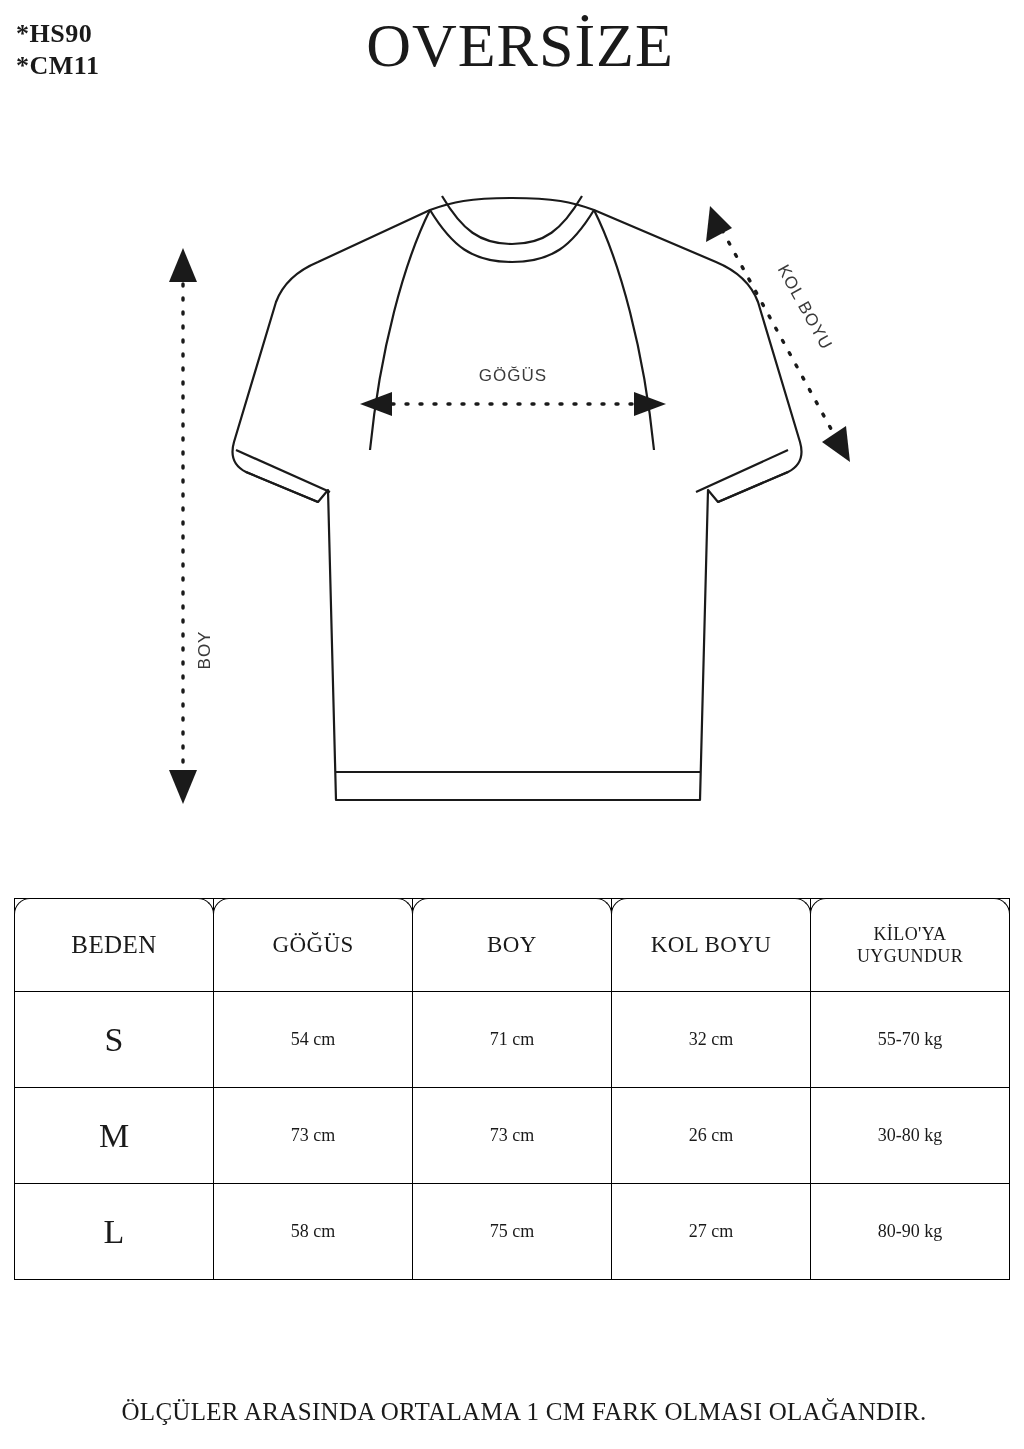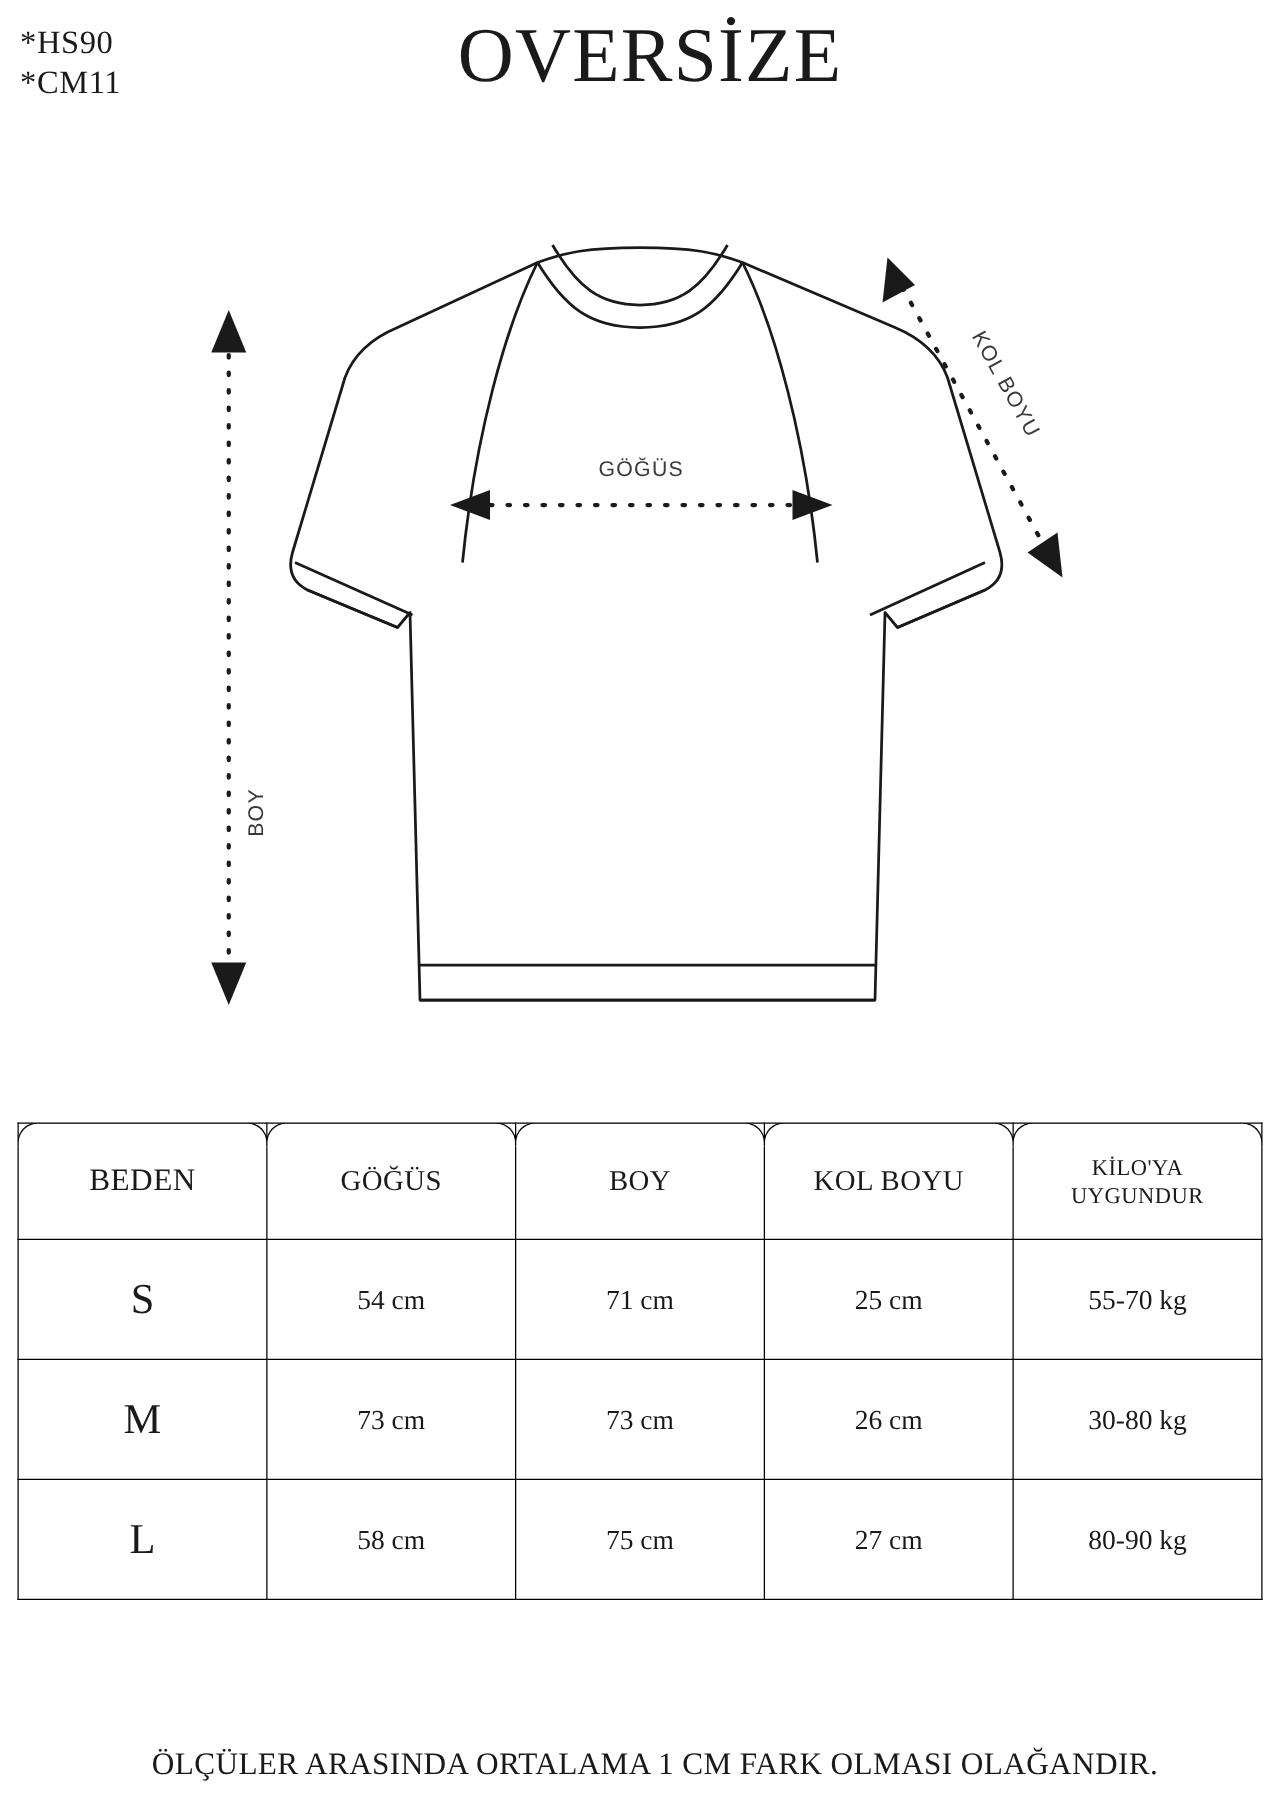--- a/index.html
+++ b/index.html
@@ -18,20 +18,21 @@
 
   
   .codes {
     position: absolute;
     left: 16px;
     top: 18px;
     font-family: "Liberation Serif", serif;
     font-size: 26px;
     line-height: 1.22;
     letter-spacing: .5px;
+    font-weight: bold;
   }
   .title {
     position: absolute;
     left: 16px;
     right: 0;
     top: 10px;
     text-align: center;
     font-family: "Liberation Serif", serif;
     font-size: 62px;
     letter-spacing: 1px;
@@ -72,21 +73,21 @@
     vertical-align: middle;
     font-size: 23px;
     letter-spacing: .4px;
   }
   thead th.small {
     font-size: 18px;
     line-height: 1.25;
     margin-top: 29px;
   }
   thead th:first-child { font-size: 25px; }
-  tbody td { height: 95px; font-size: 22px; vertical-align: middle; }
+  tbody td { height: 95px; font-size: 18px; vertical-align: middle; }
   tbody td.size-col { font-size: 34px; }
 
   
   thead th { position: relative; }
   thead th::before {
     content: "";
     position: absolute;
     left: -1px; right: -1px; top: -1px;
     height: 18px;
     border-top: 1px solid #000;
@@ -197,21 +198,21 @@
           <span>KİLO'YA</span><br>
           <span>UYGUNDUR</span>
         </th>
       </tr>
     </thead>
     <tbody>
       <tr>
         <td class="size-col">S</td>
         <td>54 cm</td>
         <td>71 cm</td>
-        <td>25  cm</td>
+        <td>32  cm</td>
         <td>55-70 kg</td>
       </tr>
       <tr>
         <td class="size-col">M</td>
         <td>73 cm</td>
         <td>73 cm</td>
         <td>26 cm</td>
         <td>30-80 kg</td>
       </tr>
       <tr>

